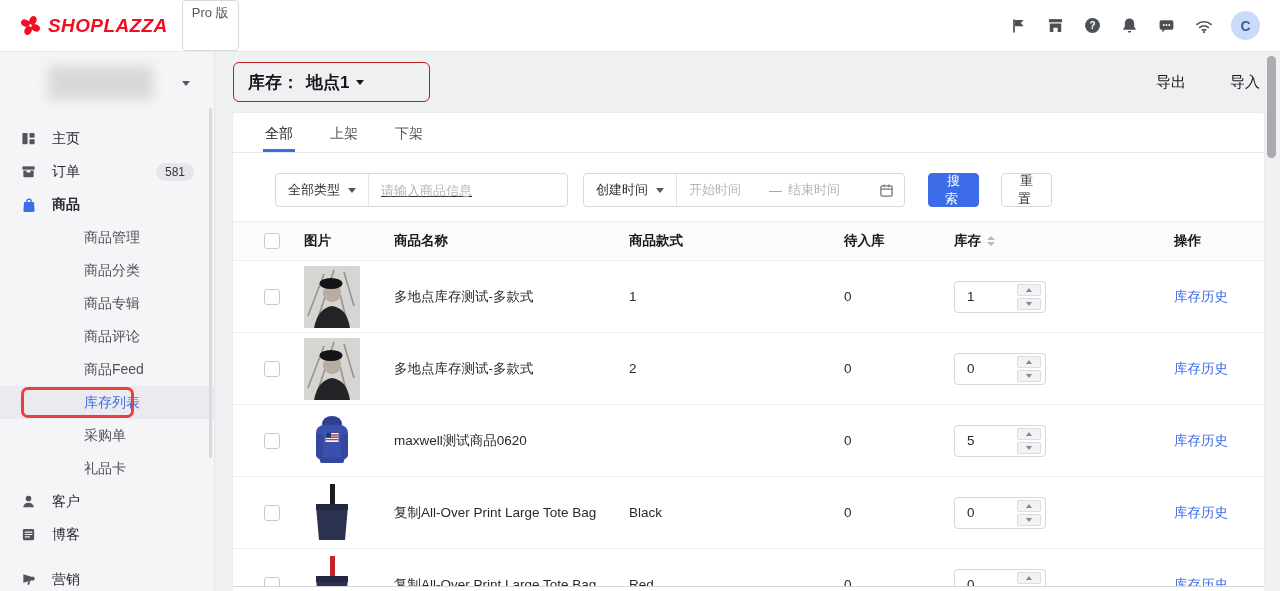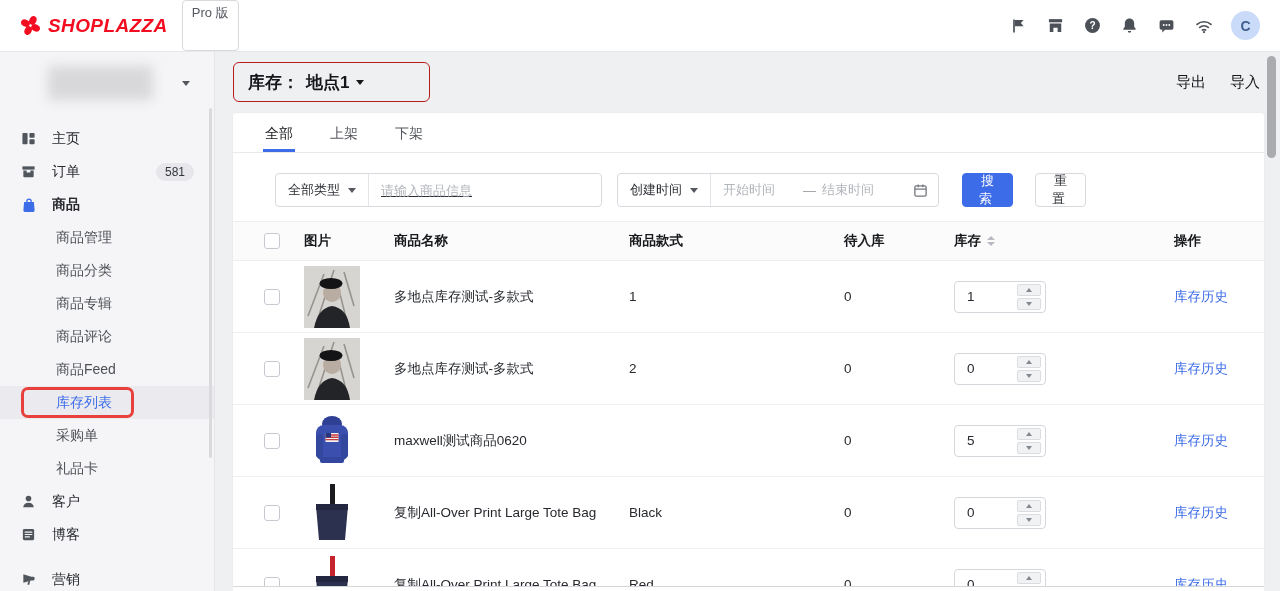--- a/index.html
+++ b/index.html
@@ -32,58 +32,58 @@
   .store-row .caret { margin-left:auto; }
   .nav { padding-top:8px; font-size:14px; }
   .nav-item { height:33px; display:flex; align-items:center; padding:0 20px; color:#26292e;
               cursor:pointer; position:relative; }
   .nicon { width:17px; height:17px; margin-right:15px; color:#51565d; display:flex; align-items:center;
            justify-content:center; flex:none; }
   .nicon.blue { color:#3d6ce8; }
   .nav-item.bold { font-weight:bold; }
   .nav-badge { margin-left:auto; background:#e7e7eb; color:#33363b; font-size:12px; padding:2px 9px;
                border-radius:10px; }
-  .nav-sub { padding-left:56px; color:#4d5156; }
+  .nav-sub { padding-left:84px; color:#4d5156; }
   .nav-sub.active { background:#ebebef; color:#3d6ce8; }
   .anno-side { position:absolute; left:21px; top:1px; width:113px; height:31px;
                border:3px solid #e8403c; border-radius:7px; pointer-events:none; }
   .nav-gap { margin-top:12px; }
   .sb-scroll { position:absolute; top:56px; right:2px; width:3px; height:350px; background:#dadadd;
                border-radius:2px; }
 
   
   .main { position:absolute; top:52px; left:215px; right:0; bottom:0; }
   .title-row { height:61px; position:relative; }
   .title-anno { position:absolute; left:18px; top:10px; height:40px; width:197px;
                 border:1px solid #b91c1c; border-radius:6px; display:flex; align-items:center;
                 padding-left:14px; }
   .page-title { font-size:17px; font-weight:bold; color:#15171a; display:flex; align-items:center;
                 gap:7px; cursor:pointer; white-space:nowrap; }
   .page-title .caret { border-top-color:#15171a; border-left-width:4px; border-right-width:4px; }
   .title-actions { position:absolute; right:20px; top:0; height:61px; display:flex; align-items:center;
-                   gap:24px; font-size:15px; color:#15171a; font-weight:500; }
+                   gap:44px; font-size:15px; color:#15171a; font-weight:500; }
   .title-actions span { cursor:pointer; }
 
   .card { position:absolute; top:61px; left:18px; right:16px; bottom:5px; background:#fff;
           border-radius:3px 3px 0 0; overflow:hidden; box-shadow:0 0 3px rgba(0,0,0,.05); }
   .hbar { position:absolute; left:18px; right:16px; bottom:0; height:5px; background:#fff;
           border-top:1px solid #d4d6d9; z-index:8; }
   .vscroll { position:absolute; right:4px; top:4px; width:9px; height:102px; background:#a9abaf;
              border-radius:5px; z-index:9; cursor:pointer; }
 
   .tabs { display:flex; gap:37px; padding:0 32px; border-bottom:1px solid #e8eaed; height:40px; }
   .tab { line-height:40px; font-size:14px; color:#55585e; cursor:pointer; position:relative; }
   .tab.active { color:#17191c; }
   .tab.active::after { content:""; position:absolute; left:-2px; right:-2px; bottom:0; height:3px;
                        background:#3d6ce8; }
 
   .filters { display:flex; align-items:center; padding:20px 0 14px 42px; }
   .fgroup { display:flex; align-items:center; height:34px; border:1px solid #d7d9de; border-radius:4px;
             background:#fff; }
-  .fg-type { width:327px; }
+  .fg-type { width:293px; }
   .fg-date { width:322px; margin-left:15px; }
   .fsel { display:flex; align-items:center; gap:8px; padding:0 12px; font-size:13px; color:#2b2e33;
           cursor:pointer; white-space:nowrap; height:100%; }
   .fsel .caret { border-top-color:#55585e; border-left-width:4px; border-right-width:4px; }
   .fdiv { width:1px; align-self:stretch; background:#e3e5e9; }
   .finput { border:none; outline:none; flex:1; padding:0 12px; font-size:13px; color:#2b2e33;
             min-width:0; background:transparent; height:100%;text-decoration:underline; }
   .finput::placeholder { color:#b1b4ba; }
   .fph { color:#b1b4ba; font-size:13px; white-space:nowrap; }
   .fg-date .start { margin-left:12px; width:74px; }

